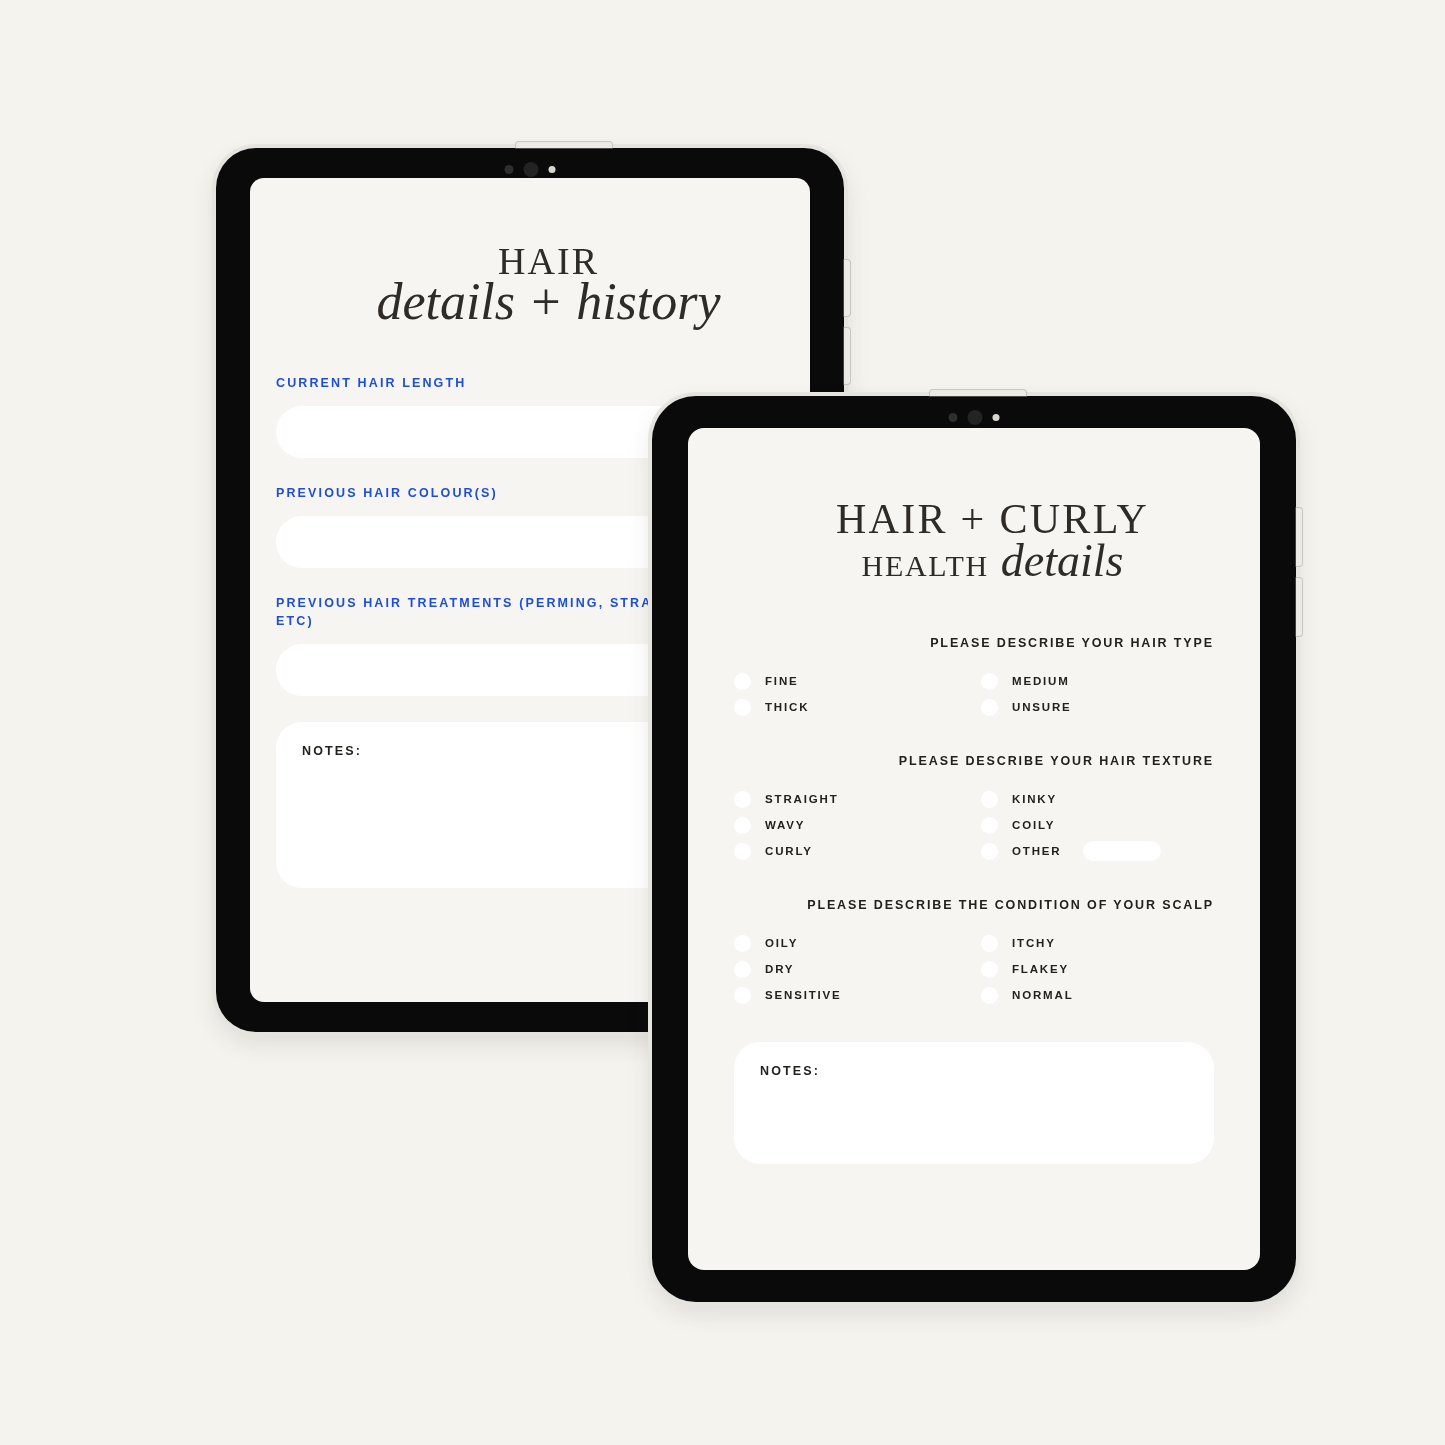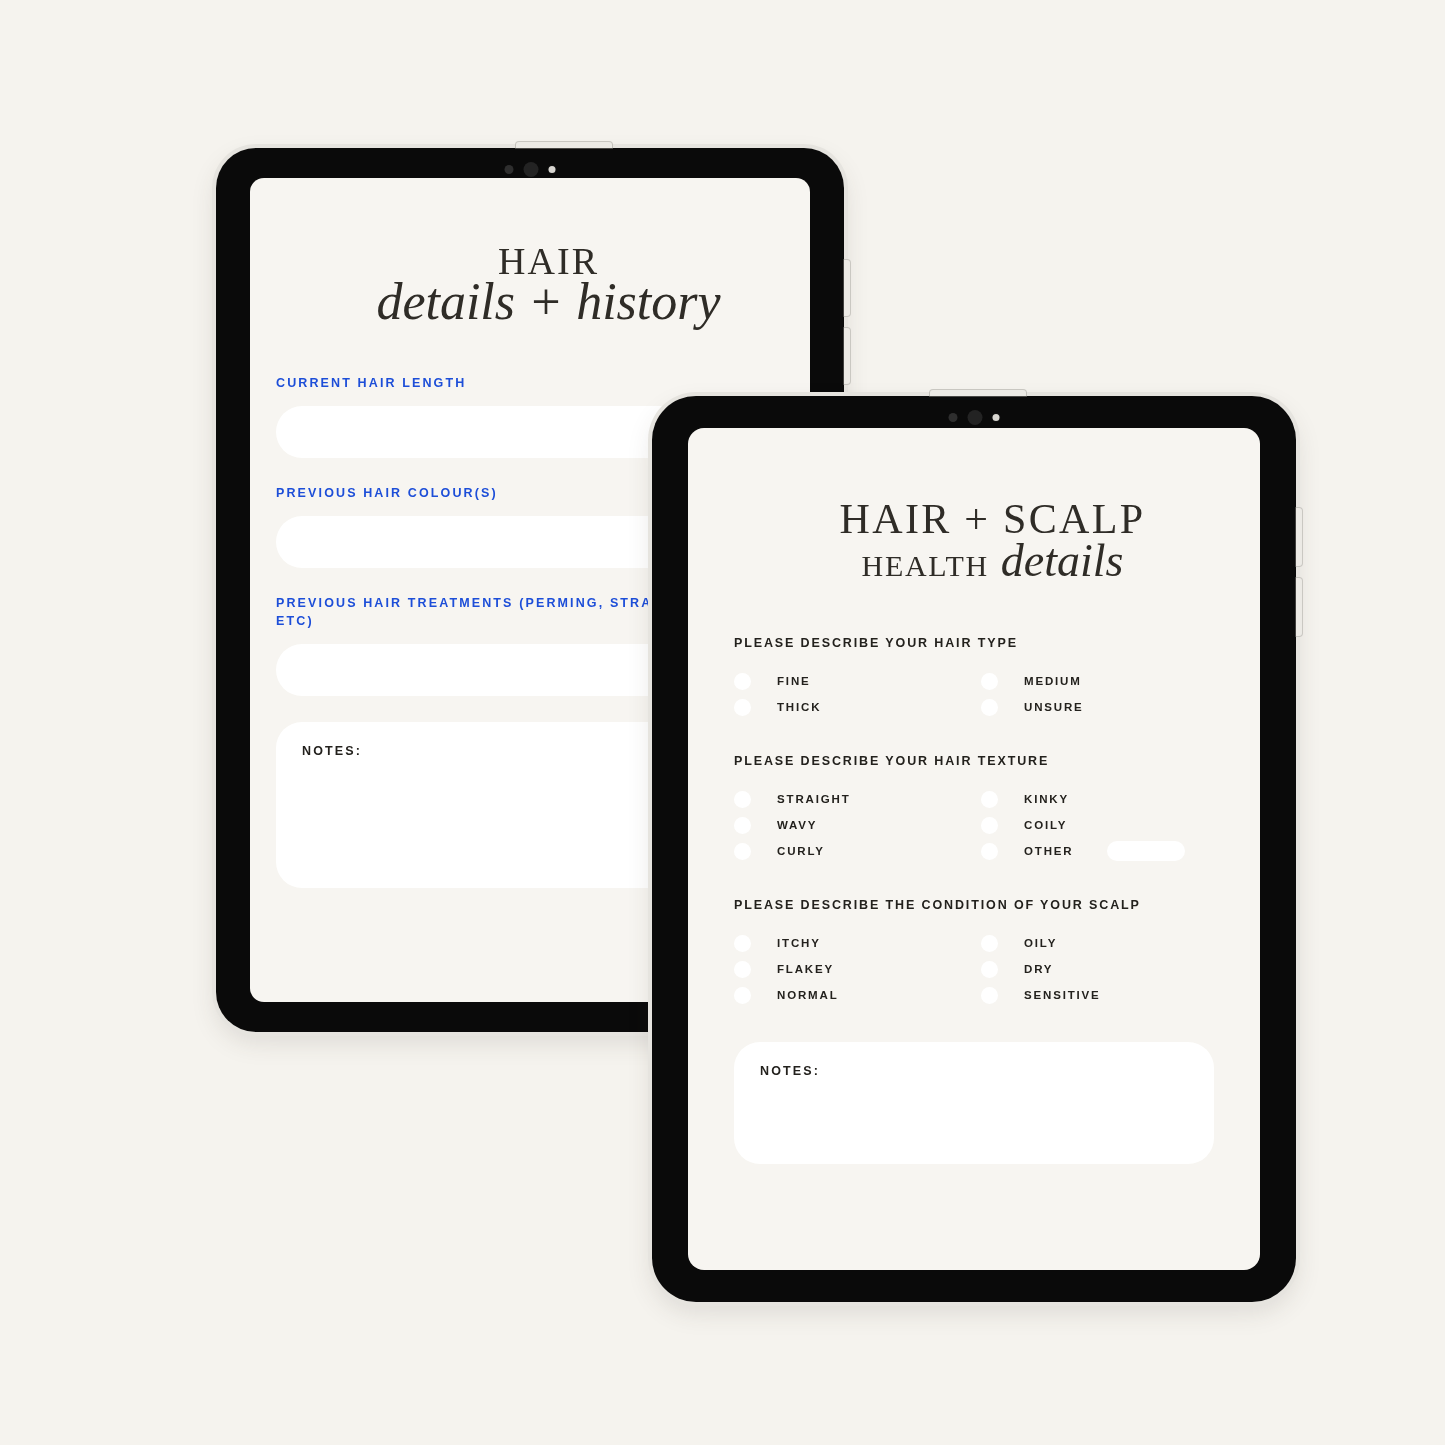--- a/index.html
+++ b/index.html
@@ -202,40 +202,40 @@
   #page-back .field-block { margin-bottom: 26px; }
   #page-back .notes-box {
     height: 166px;
     margin: 10px 26px 0 26px;
   }
 
   
   #page-front .sections {
     margin: 52px 46px 0 46px;
   }
-  .section { margin-bottom: 34px; }
+  .section { margin-bottom: 34px; text-align: right; }
   .section-heading {
     color: #23211d;
     font-size: 12.5px;
     font-weight: 700;
     letter-spacing: 0.15em;
     text-transform: uppercase;
     margin-bottom: 18px;
   }
   .option-grid {
     display: grid;
     grid-template-columns: 1fr 1fr;
     column-gap: 14px;
     row-gap: 0;
   }
   .option-col { display: flex; flex-direction: column; }
   .option-row {
     display: flex;
     align-items: center;
-    gap: 26px;
+    gap: 14px;
     height: 26px;
   }
   .radio-dot {
     width: 17px;
     height: 17px;
     border-radius: 50%;
     background: #ffffff;
     flex: 0 0 auto;
   }
   .option-label {
@@ -320,21 +320,21 @@
     <div class="camera-cluster">
       <div class="cam-dot-small"></div>
       <div class="cam-dot-large"></div>
       <div class="cam-dot-sensor"></div>
     </div>
 
     <div class="screen">
       <div class="page" id="page-front">
 
         <div class="doc-title">
-          <span class="title-line-caps">HAIR + SCALP</span>
+          <span class="title-line-caps">HAIR + CURLY</span>
           <span class="t2-row">
             <span class="title-line-caps">HEALTH</span>
             <span class="title-line-italic">details</span>
           </span>
         </div>
 
         <div class="sections">
 
           <div class="section">
             <div class="section-heading">PLEASE DESCRIBE YOUR HAIR TYPE</div>
@@ -396,43 +396,43 @@
               </div>
             </div>
           </div>
 
           <div class="section">
             <div class="section-heading">PLEASE DESCRIBE THE CONDITION OF YOUR SCALP</div>
             <div class="option-grid">
               <div class="option-col">
                 <div class="option-row">
                   <span class="radio-dot"></span>
+                  <span class="option-label">OILY</span>
+                </div>
+                <div class="option-row">
+                  <span class="radio-dot"></span>
+                  <span class="option-label">DRY</span>
+                </div>
+                <div class="option-row">
+                  <span class="radio-dot"></span>
+                  <span class="option-label">SENSITIVE</span>
+                </div>
+              </div>
+              <div class="option-col">
+                <div class="option-row">
+                  <span class="radio-dot"></span>
                   <span class="option-label">ITCHY</span>
                 </div>
                 <div class="option-row">
                   <span class="radio-dot"></span>
                   <span class="option-label">FLAKEY</span>
                 </div>
                 <div class="option-row">
                   <span class="radio-dot"></span>
                   <span class="option-label">NORMAL</span>
-                </div>
-              </div>
-              <div class="option-col">
-                <div class="option-row">
-                  <span class="radio-dot"></span>
-                  <span class="option-label">OILY</span>
-                </div>
-                <div class="option-row">
-                  <span class="radio-dot"></span>
-                  <span class="option-label">DRY</span>
-                </div>
-                <div class="option-row">
-                  <span class="radio-dot"></span>
-                  <span class="option-label">SENSITIVE</span>
                 </div>
               </div>
             </div>
           </div>
 
           <div class="notes-box">
             <span class="notes-label">NOTES:</span>
           </div>
 
         </div>

